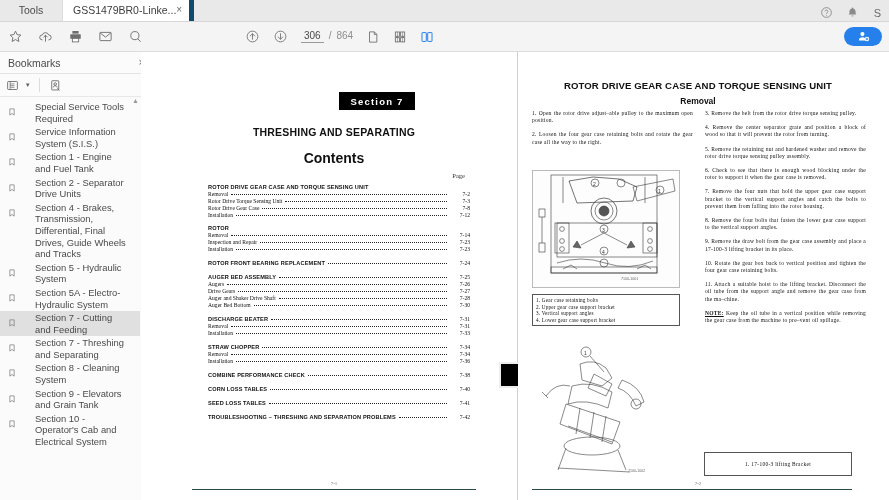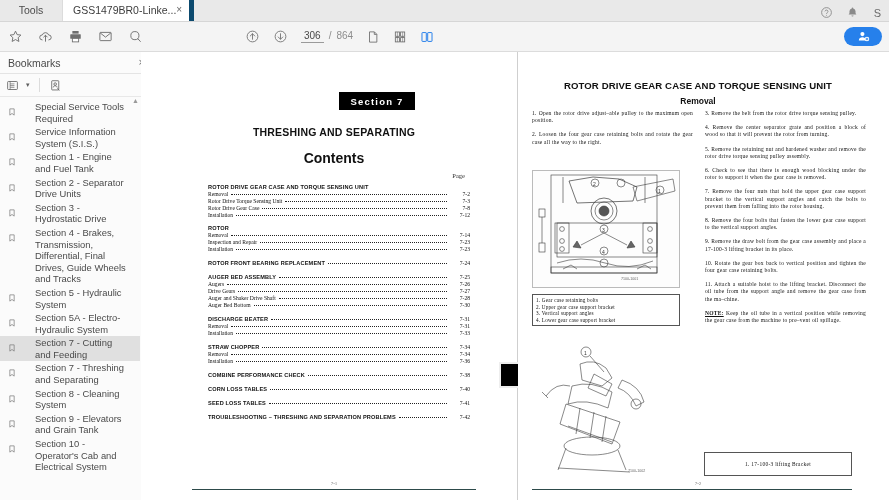--- a/index.html
+++ b/index.html
@@ -369,26 +369,20 @@
             <span class="bm-ico"><svg width="8" height="10" viewBox="0 0 24 24" fill="none" stroke="currentColor" stroke-width="2.2">
                 <path d="M5.5 2.6h13v18.8l-6.5-5-6.5 5z"></path>
               </svg></span>
             <span class="bm-lbl">Section 1 - Engine and Fuel Tank</span>
           </div>
           <div class="bm">
             <span class="bm-ico"><svg width="8" height="10" viewBox="0 0 24 24" fill="none" stroke="currentColor" stroke-width="2.2">
                 <path d="M5.5 2.6h13v18.8l-6.5-5-6.5 5z"></path>
               </svg></span>
             <span class="bm-lbl">Section 2 - Separator Drive Units</span>
-          </div>
-          <div class="bm">
-            <span class="bm-ico"><svg width="8" height="10" viewBox="0 0 24 24" fill="none" stroke="currentColor" stroke-width="2.2">
-                <path d="M5.5 2.6h13v18.8l-6.5-5-6.5 5z"></path>
-              </svg></span>
-            <span class="bm-lbl">Section 3 - Hydrostatic Drive</span>
           </div>
           <div class="bm">
             <span class="bm-ico"><svg width="8" height="10" viewBox="0 0 24 24" fill="none" stroke="currentColor" stroke-width="2.2">
                 <path d="M5.5 2.6h13v18.8l-6.5-5-6.5 5z"></path>
               </svg></span>
             <span class="bm-lbl">Section 4 - Brakes, Transmission, Differential, Final Drives, Guide Wheels and Tracks</span>
           </div>
           <div class="bm">
             <span class="bm-ico"><svg width="8" height="10" viewBox="0 0 24 24" fill="none" stroke="currentColor" stroke-width="2.2">
                 <path d="M5.5 2.6h13v18.8l-6.5-5-6.5 5z"></path>

